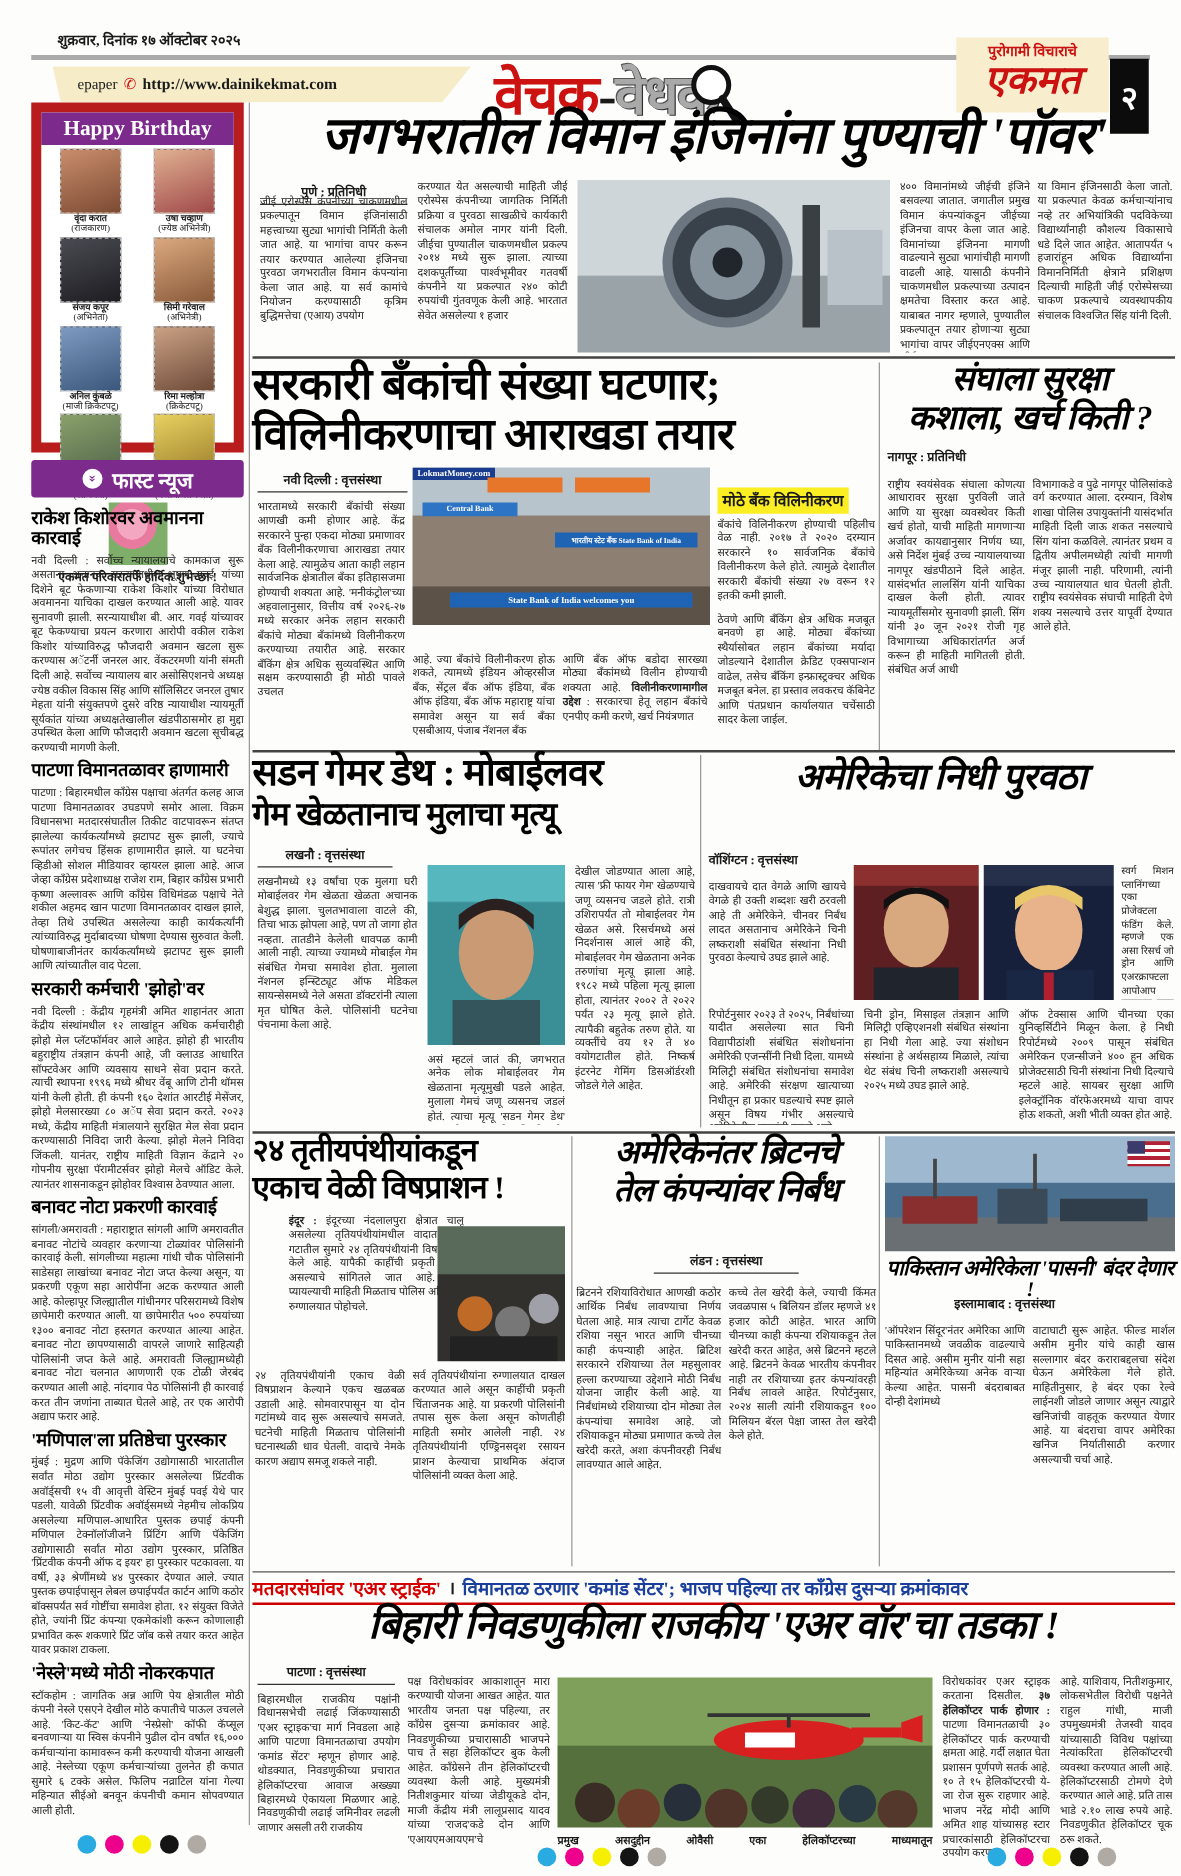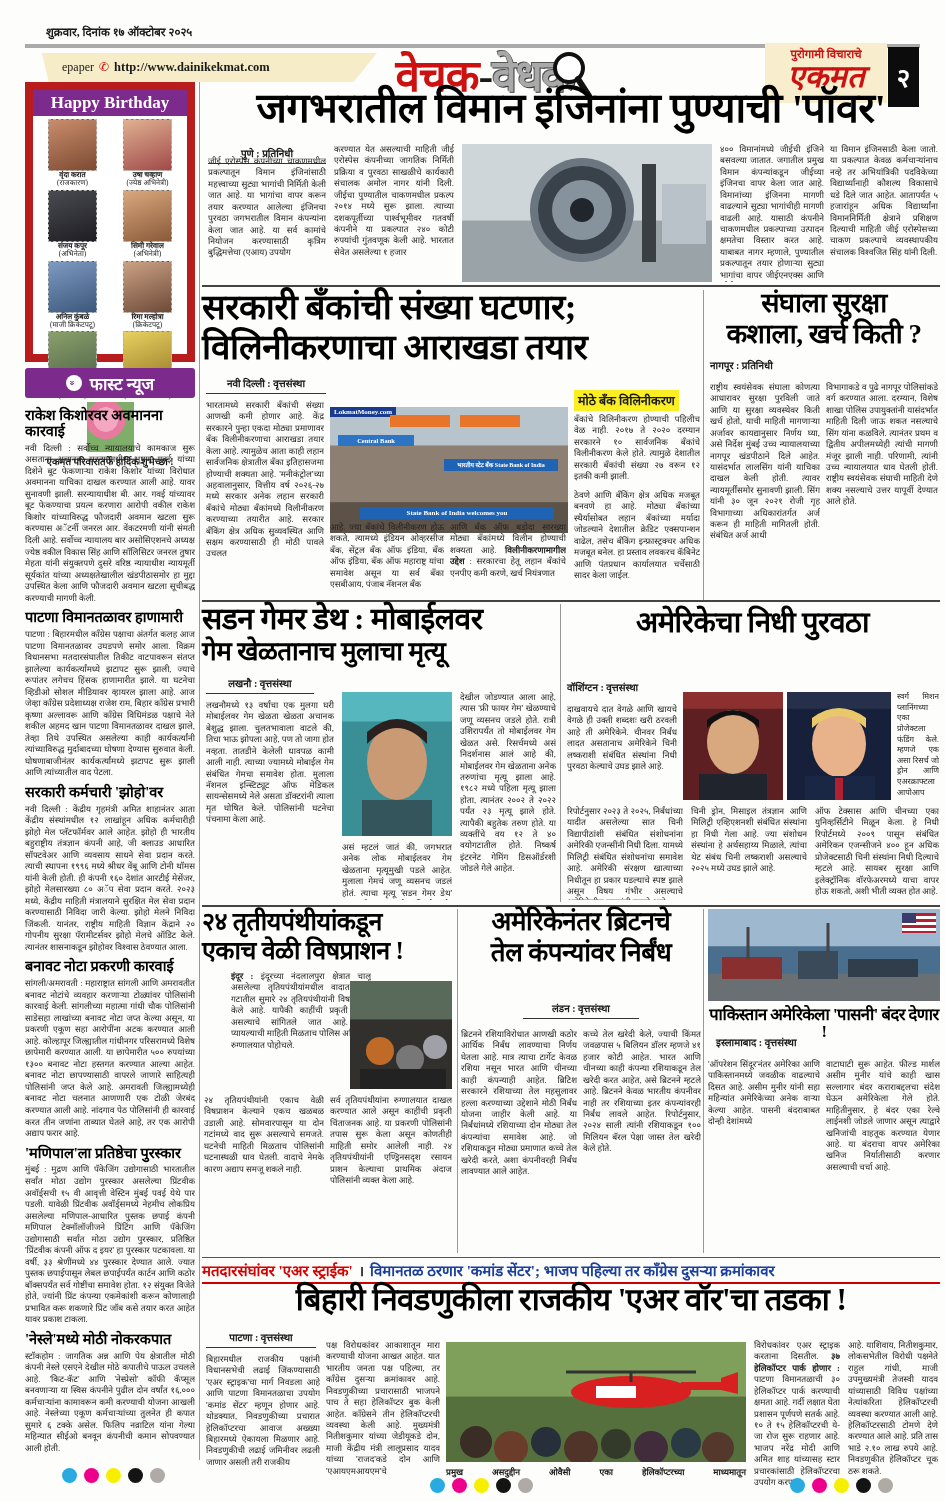--- a/index.html
+++ b/index.html
@@ -4,26 +4,26 @@
 <style>
   html,body{margin:0;padding:0;background:#e8e8e8;}
   .page{position:relative;width:945px;height:1501px;background:#fdfdfb;margin:0 auto;overflow:hidden;
         font-family:"Liberation Serif","DejaVu Sans",serif;color:#1a1a1a;}
   .abs{position:absolute;}
   .bt{font-size:8.6px;line-height:1.33;text-align:justify;color:#222;overflow:hidden;}
   .byline{font-weight:bold;font-size:10px;text-align:center;border-bottom:1.5px solid #333;padding-bottom:3px;}
   .rule-h{position:absolute;background:#444;height:2px;}
   .rule-v{position:absolute;background:#999;width:1px;}
   .hl{font-weight:bold;color:#000;line-height:1.02;letter-spacing:-0.5px;}
-  .center{text-align:center;}
+  .center{text-align:center;font-style:italic;}
   
   .grayline{position:absolute;left:25px;top:44px;width:895px;height:4px;background:#aaa;}
   .ribbon{position:absolute;left:42px;top:53px;width:335px;height:29px;background:#f6ecc8;
           clip-path:polygon(0 0,100% 0,93% 100%,2% 100%);display:flex;align-items:center;gap:5px;padding-left:20px;box-sizing:border-box;}
-  .masthead{position:absolute;left:765px;top:43px;width:122px;height:60px;background:#f8eecd;text-align:center;}
+  .masthead{position:absolute;left:765px;top:30px;width:122px;height:60px;background:#f8eecd;text-align:center;}
   .pgnum{position:absolute;left:888px;top:47px;width:31px;height:60px;background:#0c0c0c;color:#fff;
          display:flex;align-items:center;justify-content:center;font-size:26px;font-weight:bold;}
   
   .bday{position:absolute;left:25px;top:82px;width:170px;height:280px;border:8px solid #b91c1c;background:#fff;box-sizing:border-box;}
   .bday-head{background:#7d2a8d;color:#fff;text-align:center;font-size:17px;font-weight:bold;padding:3px 0;font-family:"Liberation Serif",serif;}
   .bgrid{display:flex;flex-wrap:wrap;justify-content:space-around;padding:3px 2px 0 2px;}
   .bcell{width:51px;text-align:center;margin-bottom:2px;}
   .bph{width:47px;height:50px;margin:0 auto;border:1px dashed #bbb;}
   .bname{font-size:7.3px;line-height:1.15;font-weight:bold;}
   .fn-head{position:absolute;left:25px;top:368px;width:170px;height:30px;background:#7d2a8d;color:#fff;
@@ -152,21 +152,21 @@
     <div class="bt abs" style="left:518px;top:56px;width:104px;height:138px;">४०० विमानांमध्ये जीईची इंजिने बसवल्या जातात. जगातील प्रमुख विमान कंपन्यांकडून जीईच्या इंजिनचा वापर केला जात आहे. विमानांच्या इंजिनना मागणी वाढल्याने सुट्या भागांचीही मागणी वाढली आहे. यासाठी कंपनीने चाकणमधील प्रकल्पाच्या उत्पादन क्षमतेचा विस्तार करत आहे. याबाबत नागर म्हणाले, पुण्यातील प्रकल्पातून तयार होणाऱ्या सुट्या भागांचा वापर जीईएनएक्स आणि जीई९एक्स</div>
     <div class="bt abs" style="left:628px;top:56px;width:108px;height:138px;">या विमान इंजिनसाठी केला जातो. या प्रकल्पात केवळ कर्मचाऱ्यांनाच नव्हे तर अभियांत्रिकी पदविकेच्या विद्यार्थ्यांनाही कौशल्य विकासाचे धडे दिले जात आहेत. आतापर्यंत ५ हजारांहून अधिक विद्यार्थ्यांना विमाननिर्मिती क्षेत्राने प्रशिक्षण दिल्याची माहिती जीई एरोस्पेसच्या चाकण प्रकल्पाचे व्यवस्थापकीय संचालक विश्वजित सिंह यांनी दिली.</div>
   </div>
   <div class="rule-h" style="left:202px;top:285px;width:738px;"></div>
 
   <div class="abs" style="left:202px;top:290px;width:500px;height:310px;">
     <div class="hl" style="font-size:35px;">सरकारी बँकांची संख्या घटणार;</div>
     <div class="hl" style="font-size:35px;margin-top:4px;">विलिनीकरणाचा आराखडा तयार</div>
     <div class="byline abs" style="left:4px;top:86px;width:120px;">नवी दिल्ली : वृत्तसंस्था</div>
     <div class="bt abs" style="left:4px;top:110px;width:118px;height:196px;">भारतामध्ये सरकारी बँकांची संख्या आणखी कमी होणार आहे. केंद्र सरकारने पुन्हा एकदा मोठ्या प्रमाणावर बँक विलीनीकरणाचा आराखडा तयार केला आहे. त्यामुळेच आता काही लहान सार्वजनिक क्षेत्रातील बँका इतिहासजमा होण्याची शक्यता आहे. 'मनीकंट्रोल'च्या अहवालानुसार, वित्तीय वर्ष २०२६-२७ मध्ये सरकार अनेक लहान सरकारी बँकांचे मोठ्या बँकांमध्ये विलीनीकरण करण्याच्या तयारीत आहे. सरकार बँकिंग क्षेत्र अधिक सुव्यवस्थित आणि सक्षम करण्यासाठी ही मोठी पावले उचलत</div>
-    <div class="ph" style="left:128px;top:117px;width:238px;height:126px;background:linear-gradient(180deg,#b8c4cc 0 30%,#8d7f72 31% 75%,#5c5248 76%);">
+    <div class="ph" style="left:128px;top:84px;width:238px;height:126px;background:linear-gradient(180deg,#b8c4cc 0 30%,#8d7f72 31% 75%,#5c5248 76%);">
       <div class="cred">LokmatMoney.com</div>
       <div class="sign" style="left:8px;top:28px;width:72px;background:#2d74c4;font-size:6.5px;padding:2px;">Central Bank</div>
       <div class="sign" style="right:10px;top:52px;width:110px;background:#1f64b4;font-size:6px;padding:2px;">भारतीय स्टेट बँक State Bank of India</div>
       <div class="sign" style="left:30px;bottom:14px;width:190px;background:#1f64b4;font-size:7px;padding:2px;">State Bank of India welcomes you</div>
       <div style="position:absolute;left:60px;top:8px;width:60px;height:12px;background:#e8762a;"></div>
       <div style="position:absolute;left:130px;top:8px;width:60px;height:12px;background:#e8762a;"></div>
     </div>
     <div class="bt abs" style="left:128px;top:232px;width:114px;height:76px;">आहे. ज्या बँकांचे विलीनीकरण होऊ शकते, त्यामध्ये इंडियन ओव्हरसीज बँक, सेंट्रल बँक ऑफ इंडिया, बँक ऑफ इंडिया, बँक ऑफ महाराष्ट्र यांचा समावेश असून या सर्व बँका एसबीआय, पंजाब नॅशनल बँक</div>
     <div class="bt abs" style="left:248px;top:232px;width:116px;height:76px;">
       <span>आणि बँक ऑफ बडोदा सारख्या मोठ्या बँकांमध्ये विलीन होण्याची शक्यता आहे.</span>
@@ -267,21 +267,21 @@
       <div class="flagUS"></div>
       <svg width="232" height="92">
         <rect x="14" y="48" width="60" height="22" fill="#8a2f2f"></rect>
           <rect x="90" y="42" width="40" height="28" fill="#3a4a58"></rect>
         <rect x="140" y="50" width="70" height="18" fill="#2f3e4a"></rect>
           <line x1="40" y1="18" x2="40" y2="50" stroke="#444" stroke-width="3"></line>
         <line x1="120" y1="14" x2="120" y2="44" stroke="#444" stroke-width="3"></line>
       </svg>
     </div>
     <div class="hl center" style="font-size:16.5px;margin-top:98px;">पाकिस्तान अमेरिकेला 'पासनी' बंदर देणार !</div>
-    <div class="byline abs" style="left:8px;top:126px;width:128px;border-bottom:none;text-align:left;">इस्लामाबाद : वृत्तसंस्था</div>
+    <div class="byline abs" style="left:8px;top:126px;width:128px;border-bottom:none;text-align:right;">इस्लामाबाद : वृत्तसंस्था</div>
     <div class="bt abs" style="left:0px;top:150px;width:112px;height:190px;">'ऑपरेशन सिंदूर'नंतर अमेरिका आणि पाकिस्तानमध्ये जवळीक वाढल्याचे दिसत आहे. असीम मुनीर यांनी सहा महिन्यांत अमेरिकेच्या अनेक वाऱ्या केल्या आहेत. पासनी बंदराबाबत दोन्ही देशांमध्ये</div>
     <div class="bt abs" style="left:118px;top:150px;width:114px;height:190px;">वाटाघाटी सुरू आहेत. फील्ड मार्शल असीम मुनीर यांचे काही खास सल्लागार बंदर कराराबद्दलचा संदेश घेऊन अमेरिकेला गेले होते. माहितीनुसार, हे बंदर एका रेल्वे लाईनशी जोडले जाणार असून त्याद्वारे खनिजांची वाहतूक करण्यात येणार आहे. या बंदराचा वापर अमेरिका खनिज निर्यातीसाठी करणार असल्याची चर्चा आहे.</div>
   </div>
 
   <div class="abs" style="left:202px;top:1257px;width:738px;height:24px;border-top:1px solid #555;border-bottom:2.5px solid #cc0000;display:flex;align-items:center;gap:6px;">
     <span style="color:#d50000;font-weight:bold;font-size:15px;">मतदारसंघांवर 'एअर स्ट्राईक'</span>
     <span style="font-weight:bold;font-size:14px;">।</span>
     <span style="color:#1a3f9c;font-weight:bold;font-size:15px;text-align:right;">विमानतळ ठरणार 'कमांड सेंटर'; भाजप पहिल्या तर काँग्रेस दुसऱ्या क्रमांकावर</span>
   </div>
 

